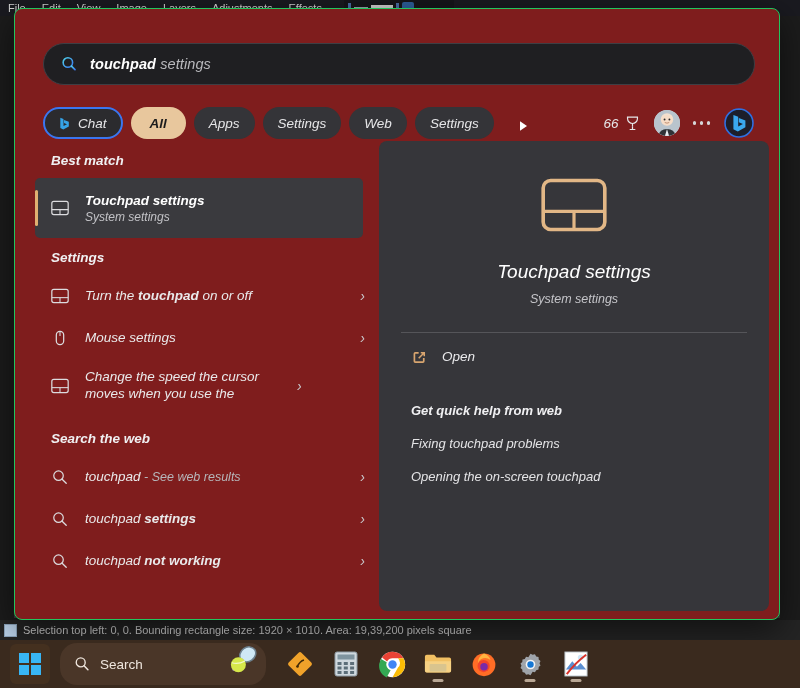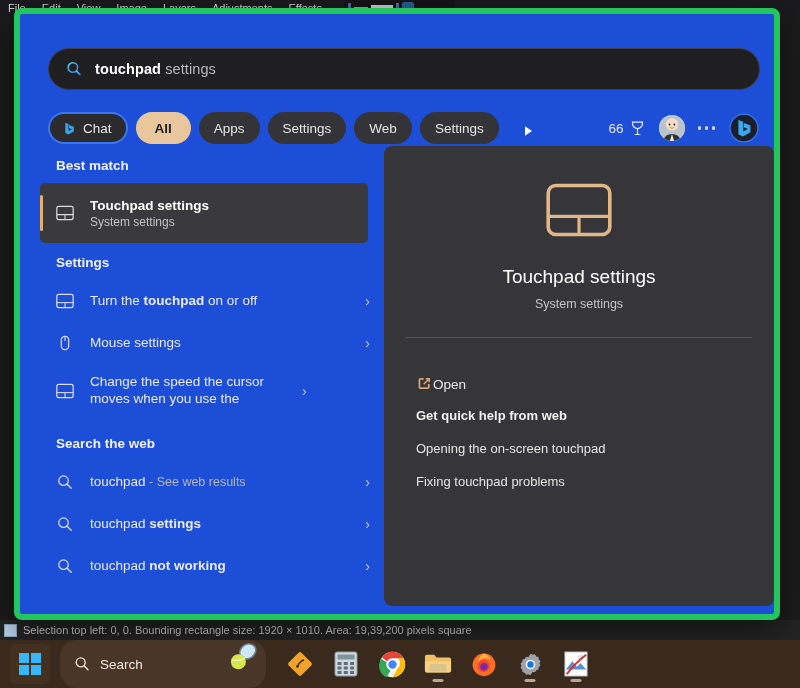--- a/index.html
+++ b/index.html
@@ -56,25 +56,26 @@
   }
   .sel-swatch {
     width: 13px; height: 13px; background: #bcd4ec; border: 1px solid #8fa8c0;
     flex: none;
   }
 
   
   .search-panel {
     position: absolute; left: 14px; top: 8px;
     width: 766px; height: 612px;
-    background: #1d4ed8;
+    background: #7f1d1d;
     border-radius: 8px;
-    border: 6px solid #22c55e;
+    border: 1px solid #22c55e;
     box-shadow: 0 10px 34px rgba(0,0,0,.55);
     overflow: hidden;
+    font-style: italic;
   }
 
   
   .searchbox {
     position: absolute; left: 28px; top: 34px;
     width: 712px; height: 42px;
     background: #1f1f22;
     border: 1px solid #3e3e44;
     border-radius: 21px;
     display: flex; align-items: center; padding: 0 16px; gap: 12px;
@@ -176,21 +177,21 @@
   }
   .pv-sub {
     margin-top: 9px; text-align: center;
     font-size: 12.5px; color: #c4c4c8;
   }
   .pv-div {
     margin: 26px 4px 0; height: 1px;
     background: #555559;
   }
   .pv-open {
-    display: flex; align-items: flex-end; 
+    display: flex; align-items: flex-start; gap: 14px;
     height: 38px; margin-top: 16px; padding-left: 14px;
     font-size: 13.5px; color: #eaeaec; border-radius: 4px;
   }
   .pv-sec {
     margin-top: 16px; padding-left: 14px;
     font-size: 13px; font-weight: 700; color: #f0f0f2;
   }
   .pv-link {
     margin-top: 18px; padding-left: 14px;
     font-size: 13px; color: #e4e4e6;
@@ -202,21 +203,21 @@
     background: #3a2a1e;
     display: flex; align-items: center; gap: 6px; padding-left: 10px;
   }
   .tb-btn {
     width: 40px; height: 40px; border-radius: 6px;
     display: flex; align-items: center; justify-content: center;
     position: relative; flex: none;
   }
   .tb-btn.start { background: #44301f; }
   .tb-search {
-    height: 48px; width: 206px; border-radius: 17px;
+    height: 42px; width: 206px; border-radius: 17px;
     background: #4a3628;
     display: flex; align-items: center; gap: 10px; padding: 12px 14px;
     color: #efe6de; font-size: 13.5px; margin-left: 4px; margin-right: 8px;
     position: relative;
   }
   .tb-search .racket { position: absolute; right: 6px; top: 2px; width: 32px; height: 30px; }
   .tb-ind {
     position: absolute; bottom: 2px; left: 50%; transform: translateX(-50%);
     width: 11px; height: 3px; border-radius: 2px; background: #b9a795;
   }
@@ -424,22 +425,22 @@
 
       <div class="pv-open">
         <svg width="17" height="17" viewBox="0 0 20 20">
           <path d="M3 5.5 a2 2 0 0 1 2 -2 h4 v2 H5 v9 h9 v-4 h2 v4 a2 2 0 0 1 -2 2 H5 a2 2 0 0 1 -2 -2 z" fill="#d8a56f"></path>
           <path d="M11.5 3.5 h5 v5 h-1.8 V6.6 l-5 5 L8.4 10.3 l5 -5 H11.5 z" fill="#d8a56f"></path>
         </svg>
         <span>Open</span>
       </div>
 
       <div class="pv-sec">Get quick help from web</div>
+      <div class="pv-link">Fixing touchpad problems</div>
       <div class="pv-link">Opening the on-screen touchpad</div>
-      <div class="pv-link">Fixing touchpad problems</div>
     </div>
   </div>
 
   <div class="taskbar">
     <div class="tb-btn start">
       <svg width="22" height="22" viewBox="0 0 22 22">
         <rect x="0" y="0" width="10" height="10" fill="#38b6f5"></rect>
         <rect x="12" y="0" width="10" height="10" fill="#38b6f5"></rect>
         <rect x="0" y="12" width="10" height="10" fill="#38b6f5"></rect>
         <rect x="12" y="12" width="10" height="10" fill="#38b6f5"></rect>

